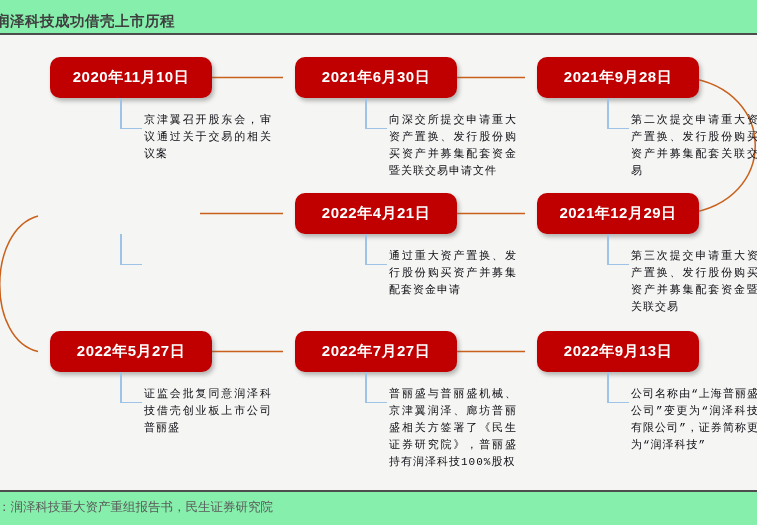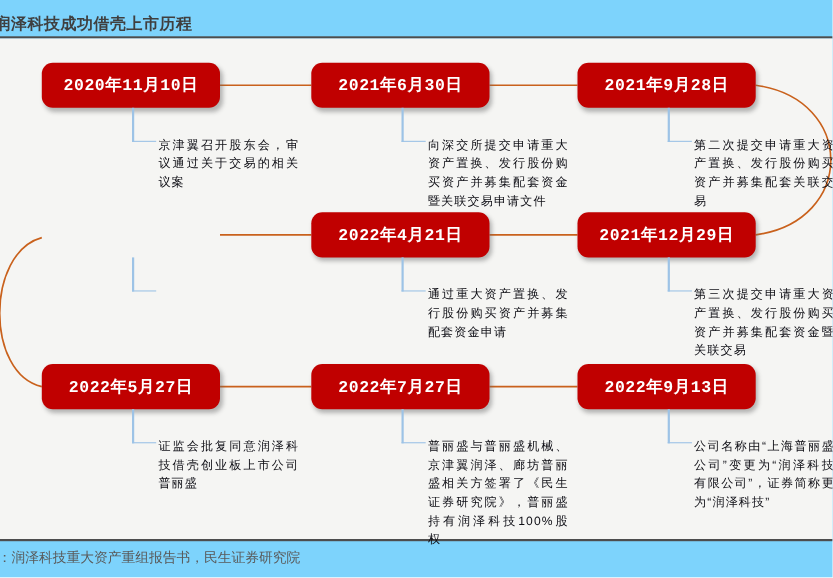--- a/index.html
+++ b/index.html
@@ -1,20 +1,20 @@
 <!DOCTYPE html>
 <html style="--box-red: #C00000; --elbow-blue: #9DC3E6;"><head>
 <meta charset="utf-8">
 <style>
   html,body{margin:0;padding:0;background:#ffffff;}
   .page{
     position:relative;
     width:757px;height:525px;
     overflow:hidden;
-    background:#7dd3fc;
+    background:#86efac;
     font-family:"Liberation Sans", sans-serif;
   }
   
   .title{
     position:absolute;left:-5px;top:12px;
     font-size:14.5px;font-weight:bold;color:#3f3f3f;
     letter-spacing:.5px;white-space:nowrap;
   }
   .title-rule{
     position:absolute;left:0;top:33px;width:757px;height:2px;
@@ -24,39 +24,38 @@
   .diagram{
     position:absolute;left:0;top:35px;width:757px;height:455px;
     background:#f5f5f3;
   }
   .connector-svg{position:absolute;left:0;top:0;width:757px;height:525px;z-index:1;}
   
   .item{position:absolute;width:236px;height:130px;z-index:2;}
   .col-0{left:38px;}  .col-1{left:283px;}  .col-2{left:525px;}
   .row-0{top:57px;}   .row-1{top:193px;}   .row-2{top:331px;}
   .date-box{
-    position:absolute;left:0;top:0;width:162px;height:41px;
+    position:absolute;left:12px;top:0;width:162px;height:41px;
     background:var(--box-red,#C00000);
     border-radius:10px;
     color:#ffffff;font-size:15px;font-weight:bold;letter-spacing:.5px;
     display:flex;align-items:center;justify-content:center;
     box-shadow:2px 3px 4px rgba(100,100,100,.45);
-    font-family:Liberation Mono, monospace;
   }
   .elbow-v{
     position:absolute;left:82px;top:41px;width:1.5px;height:31px;
     background:var(--elbow-blue,#9DC3E6);
   }
   .elbow-h{
     position:absolute;left:82px;top:70.5px;width:22px;height:1.5px;
     background:var(--elbow-blue,#9DC3E6);
   }
   .desc{
-    position:absolute;left:106px;top:67px;width:128px;
-    font-family:Liberation Sans, sans-serif;
+    position:absolute;left:106px;top:55px;width:128px;
+    font-family:Liberation Mono, monospace;
     font-size:11px;line-height:17px;color:#0d0d14;
     text-align:justify;text-justify:inter-character;
     letter-spacing:1px;
   }
   
   .footer-rule{
     position:absolute;left:0;top:490px;width:757px;height:2px;
     background:#4d4d4d;
   }
   .source{

